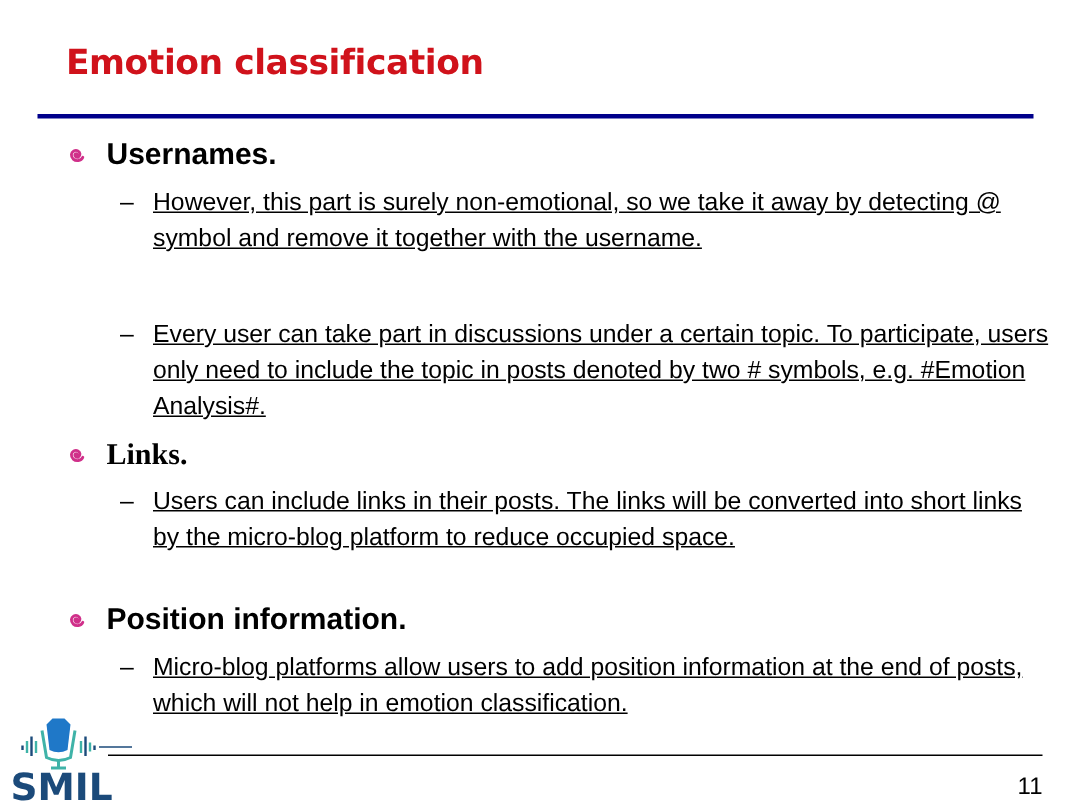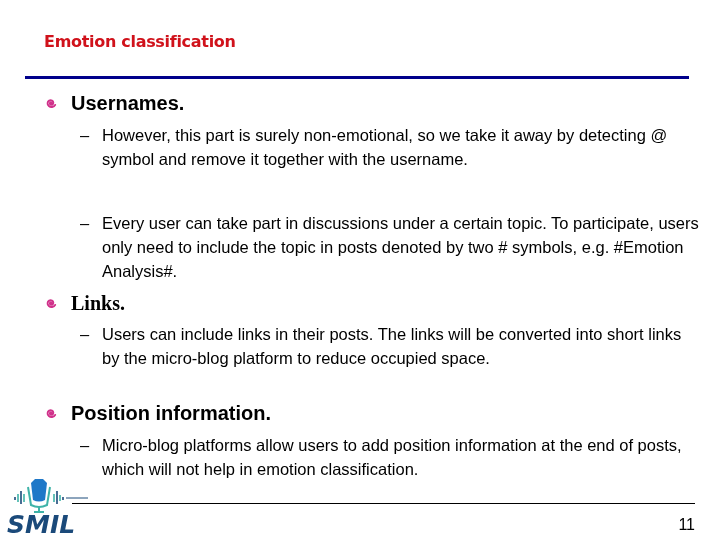--- a/index.html
+++ b/index.html
@@ -15,21 +15,21 @@
       overflow: hidden;
       font-family: "Liberation Sans", sans-serif;
       color: #000000;
     }
     .title {
       position: absolute;
       left: 44px;
       top: 27px;
       font-family: "DejaVu Sans", sans-serif;
       font-weight: bold;
-      font-size: 16px;
+      font-size: 23px;
       line-height: 30px;
       color: #d0121b;
       letter-spacing: -0.3px;
       z-index: 2;
     }
     .title .line2 {
       display: block;
       white-space: pre;
     }
     .title-rule {
@@ -64,20 +64,21 @@
       line-height: 24px;
     }
     .sub .dash {
       position: absolute;
       left: 0;
       top: 0;
     }
     .sub .text {
       display: block;
       padding-left: 22px;
+      text-decoration: underline;
     }
     .footer-rule {
       position: absolute;
       left: 72px;
       top: 503px;
       width: 623px;
       height: 1px;
       background: #000000;
     }
     .page-num {
@@ -86,21 +87,20 @@
       top: 516px;
       font-size: 16px;
       color: #000000;
     }
     .logo {
       position: absolute;
       left: 4px;
       top: 478px;
       width: 84px;
       height: 60px;
-      font-style: italic;
     }
     .logo-text {
       position: absolute;
       left: 3px;
       top: 33px;
       font-family: "DejaVu Sans", sans-serif;
       font-weight: bold;
       font-size: 25px;
       letter-spacing: 0px;
       color: #1b4a7a;

